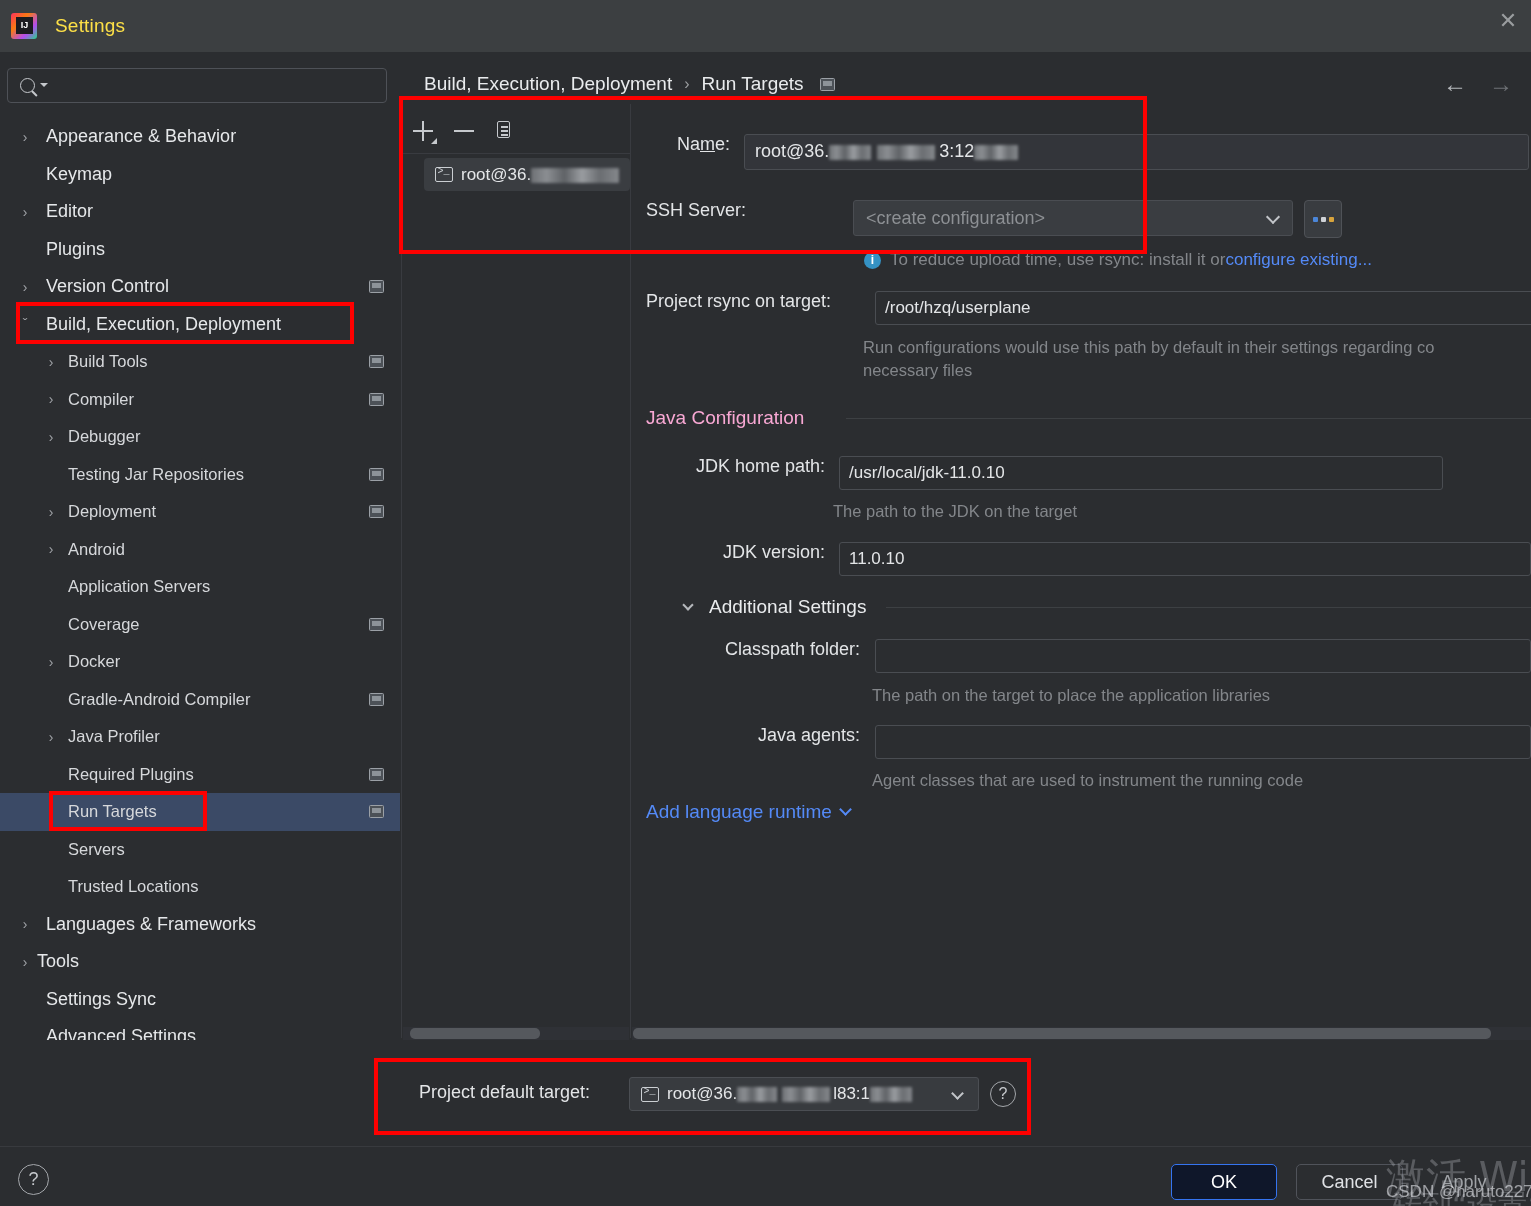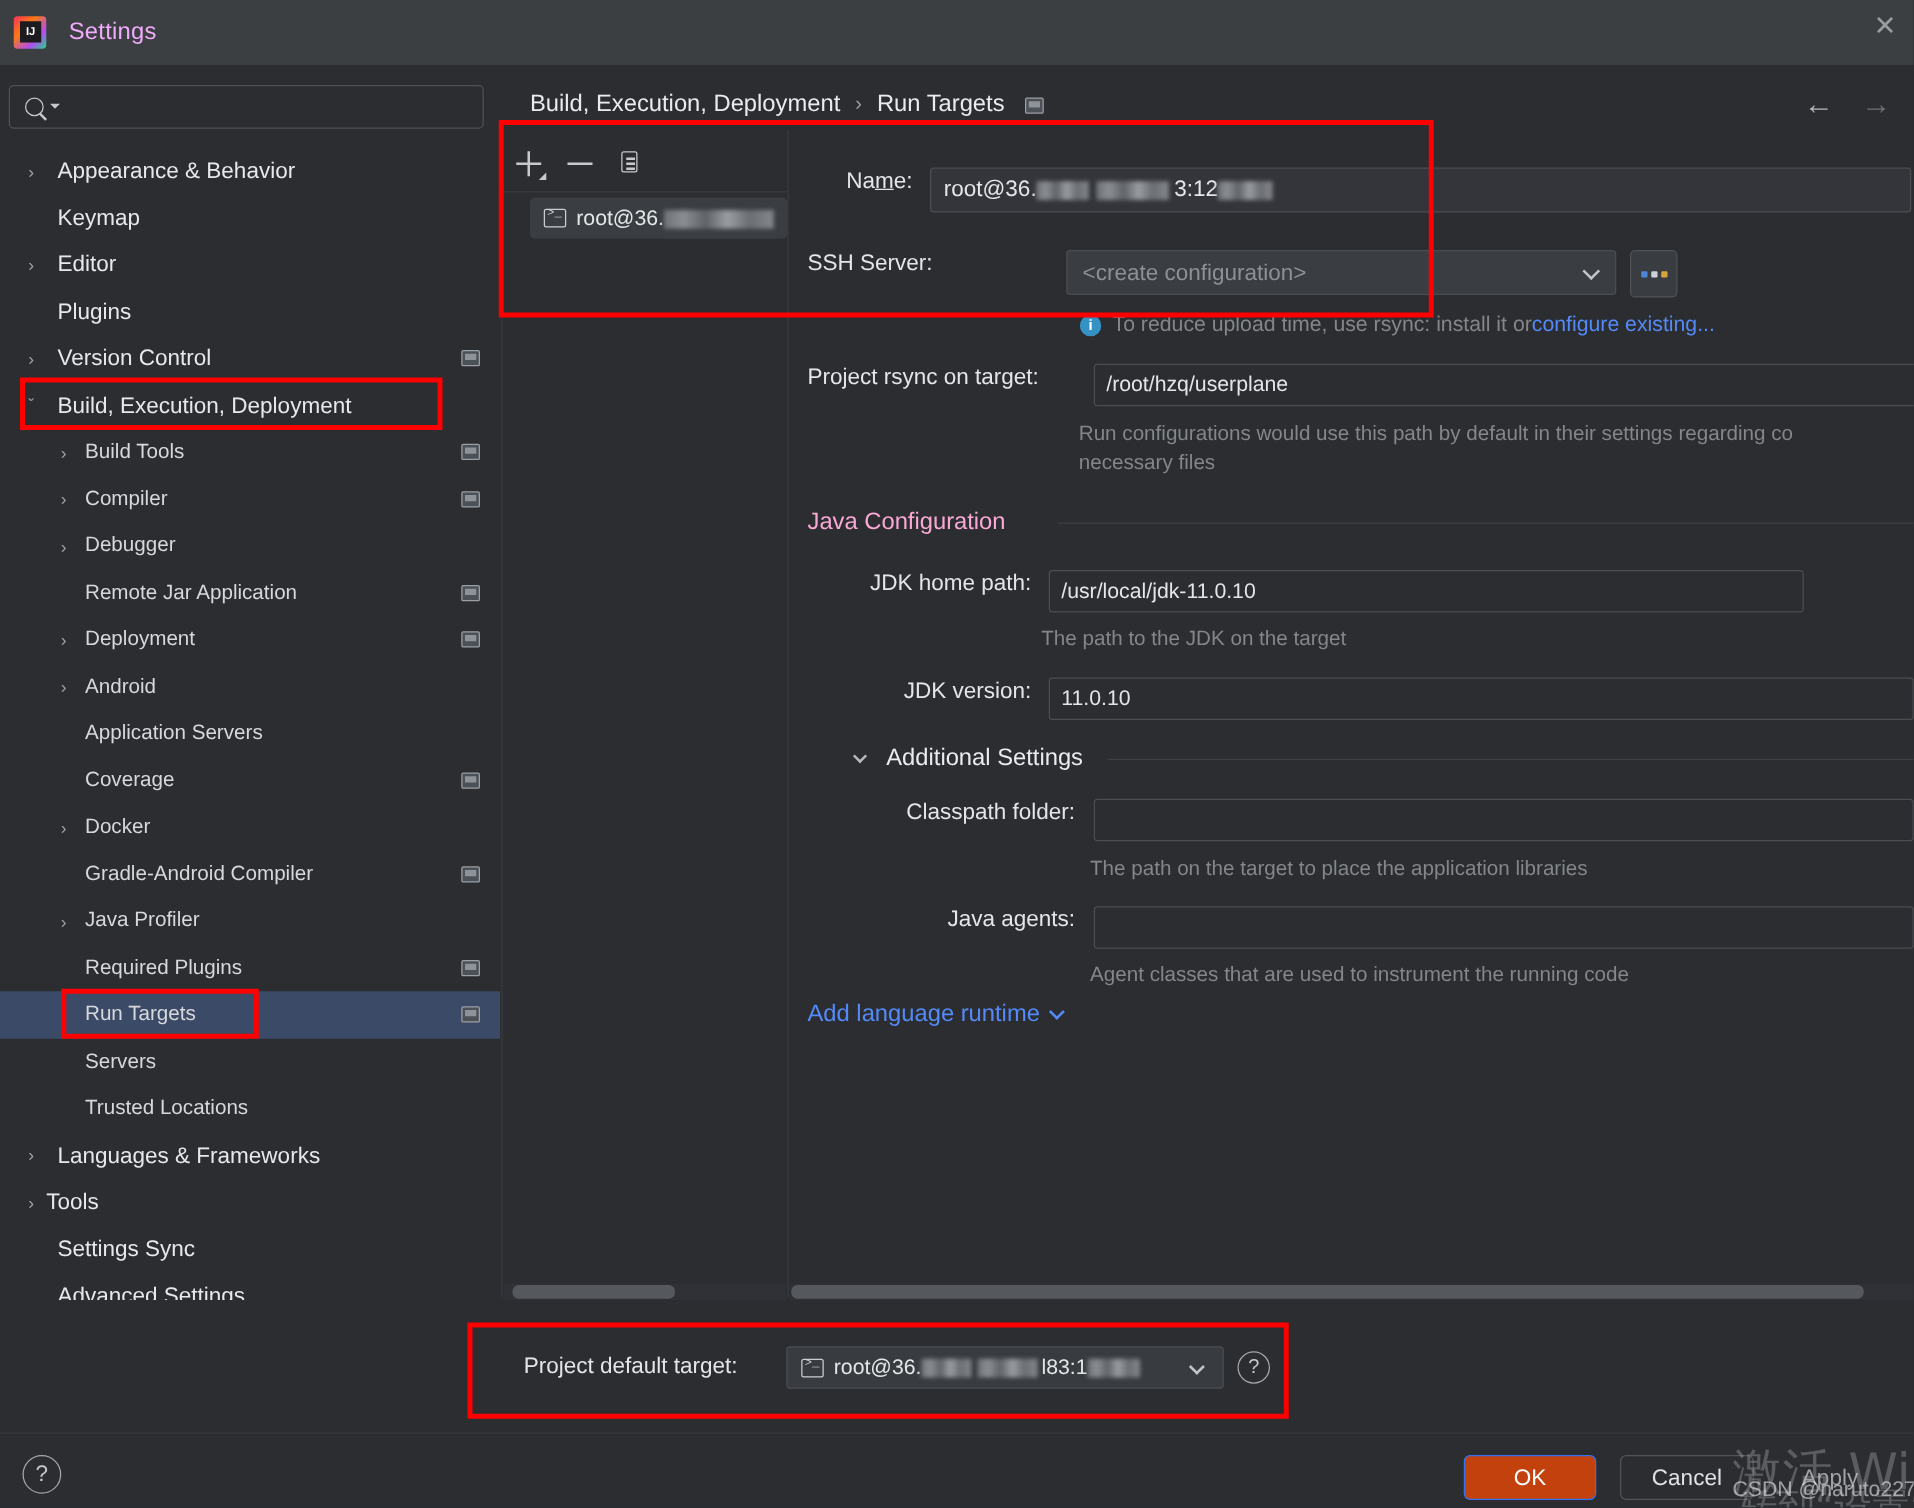--- a/index.html
+++ b/index.html
@@ -23,21 +23,21 @@
     border-radius: 3px; overflow: hidden;
     background: linear-gradient(135deg,#fe315d 0%,#f97a12 35%,#b24cf0 70%,#21d789 100%);
   }
   .ij-logo::after {
     content: "IJ"; position: absolute; left: 5px; top: 4px;
     width: 17px; height: 17px; background: #1b1b20; color: #fff;
     font-size: 9px; font-weight: bold; text-align: center; line-height: 17px;
     font-family: "Liberation Sans", sans-serif;
   }
   .win-title {
-    margin-left: 18px; font-size: 19px; color: #f0abfc; letter-spacing: .2px;
+    margin-left: 18px; font-size: 19px; color: #fde047; letter-spacing: .2px;
   }
   .close-x {
     position: absolute; right: 6px; top: 4px; width: 34px; height: 34px;
     color: #9a9d9f; font-size: 22px; line-height: 34px; text-align: center;
     font-family: "Liberation Sans", sans-serif;
   }
 
   
   .search-wrap {
     position: absolute; left: 7px; top: 68px; width: 380px; height: 35px;
@@ -267,21 +267,21 @@
   
   .footer {
     position: absolute; left: 0; top: 1146px; width: 1531px; height: 60px;
     background: #2b2d30; border-top: 1px solid #383a3e;
   }
   .btn {
     position: absolute; height: 36px; border-radius: 5px; font-size: 18px;
     display: flex; align-items: center; justify-content: center;
     font-family: "Liberation Sans", sans-serif;
   }
-  .btn-ok { background: #c2410c; color: #fff; border: 1px solid #3574f0; }
+  .btn-ok { background: #0f172a; color: #fff; border: 1px solid #3574f0; }
   .btn-cancel { background: #2b2d30; color: #dfe1e5; border: 1px solid #50535a; }
   .btn-apply { background: transparent; color: #9fa2a6; border: 1px solid transparent; }
 
   
   .anno {
     position: absolute; border: 4px solid #fe0000; pointer-events: none;
   }
 
   
   .wm-cjk {
@@ -342,21 +342,21 @@
       <div class="node sub">
         <span class="arrow" style="left: 44px;">›</span>
         <span class="lbl" style="margin-left: 68px;">Compiler</span>
         <span class="scr-icon"></span>
       </div>
       <div class="node sub">
         <span class="arrow" style="left: 44px;">›</span>
         <span class="lbl" style="margin-left: 68px;">Debugger</span>
       </div>
       <div class="node sub">
-        <span class="lbl" style="margin-left: 68px;">Remote Jar Application</span>
+        <span class="lbl" style="margin-left: 68px;">Testing Jar Repositories</span>
         <span class="scr-icon"></span>
       </div>
       <div class="node sub">
         <span class="arrow" style="left: 44px;">›</span>
         <span class="lbl" style="margin-left: 68px;">Deployment</span>
         <span class="scr-icon"></span>
       </div>
       <div class="node sub">
         <span class="arrow" style="left: 44px;">›</span>
         <span class="lbl" style="margin-left: 68px;">Android</span>

